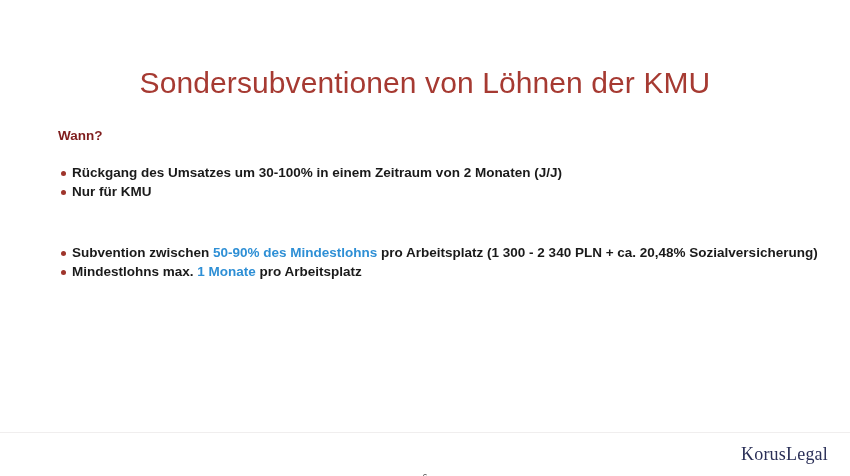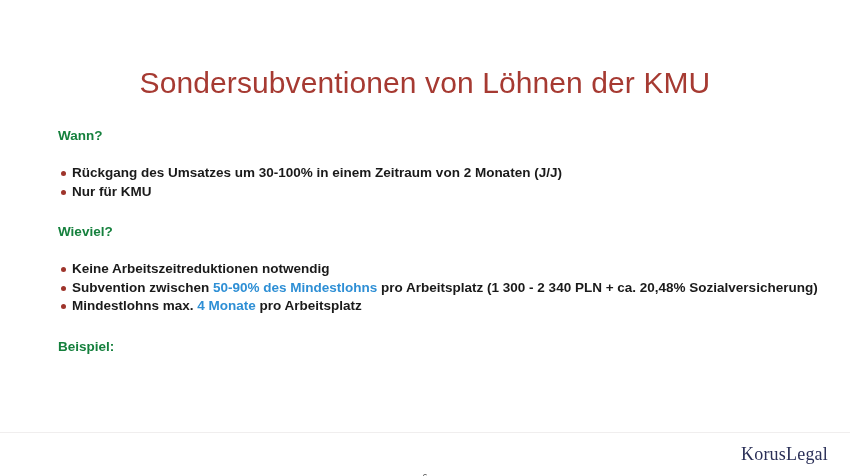--- a/index.html
+++ b/index.html
@@ -38,21 +38,21 @@
 
   
   .body-area {
     position: absolute;
     top: 112px;
     left: 58px;
     width: 760px;
   }
 
   .section-head {
-    color: #15803d;
+    color: #7f1d1d;
     font-size: 13.5px;
     font-weight: bold;
     line-height: 1.2;
     margin: 0;
   }
 
   .bullet-list {
     list-style: none;
     margin: 0;
     padding: 0;
@@ -131,33 +131,30 @@
       <div class="gap-head-to-list"></div>
       <ul class="bullet-list">
         <li class="bullet-item"><span>Rückgang des Umsatzes um 30-100% in einem Zeitraum von 2 Monaten (J/J)</span></li>
         <li class="bullet-item"><span>Nur für KMU</span></li>
       </ul>
     </div>
 
     <div class="gap-list-to-head"></div>
 
     <div class="section">
-      <div class="section-head">Wieviel?</div>
       <div class="gap-head-to-list"></div>
       <ul class="bullet-list">
-        <li class="bullet-item"><span>Keine Arbeitszeitreduktionen notwendig</span></li>
         <li class="bullet-item"><span>Subvention zwischen </span><span class="hl-blue">50-90% des Mindestlohns</span><span> pro Arbeitsplatz (1 300 - 2 340 PLN + ca. 20,48% Sozialversicherung)</span></li>
-        <li class="bullet-item"><span>Mindestlohns max. </span><span class="hl-blue">4 Monate</span><span> pro Arbeitsplatz</span></li>
+        <li class="bullet-item"><span>Mindestlohns max. </span><span class="hl-blue">1 Monate</span><span> pro Arbeitsplatz</span></li>
       </ul>
     </div>
 
     <div class="gap-list-to-head"></div>
 
     <div class="section">
-      <div class="section-head">Beispiel:</div>
       <div class="gap-head-to-list"></div>
     </div>
 
   </div>
 
   <div class="footer-rule"></div>
 
   <div class="page-number">6</div>
 
   <div class="logo">KorusLegal</div>

